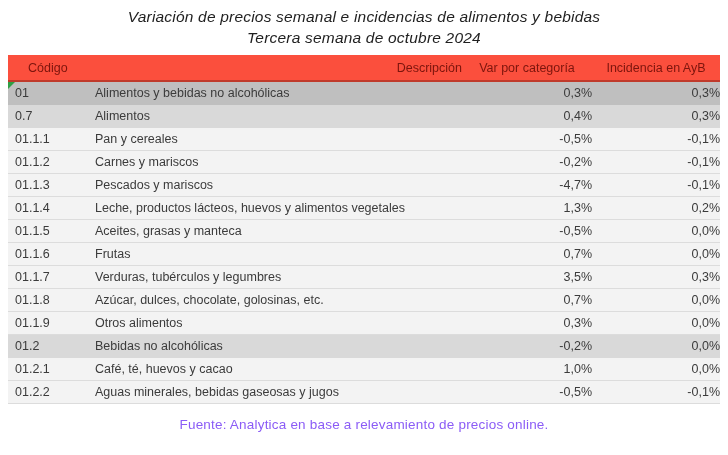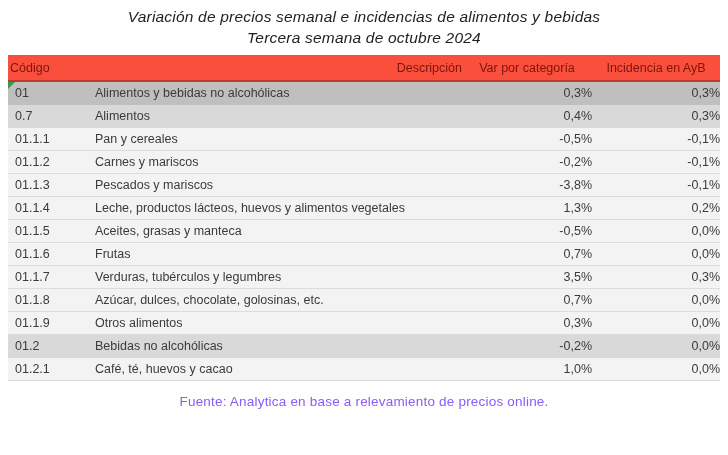--- a/index.html
+++ b/index.html
@@ -35,21 +35,21 @@
 
   .price-table th {
     background: var(--header-bg, #fb4f3d);
     color: var(--header-text, #7c150d);
     font-size: 12.5px;
     font-weight: 500;
     height: 26px;
     border-bottom: 2px solid var(--header-border, #c03a2b);
     white-space: nowrap;
   }
-  .price-table th.h-cod { text-align: left; padding-left: 2px; }
+  .price-table th.h-cod { text-align: left; padding-left: 20px; }
   .price-table th.h-desc { text-align: right; padding-left: 5px; }
   .price-table th.h-var, .price-table th.h-inc { text-align: center; }
 
   .price-table td {
     height: 23px;
     font-size: 12.5px;
     color: #3b3b3b;
     border-bottom: 1px solid #dcdcdc;
     background: var(--row-default-bg, #f3f3f3);
     white-space: nowrap;
@@ -131,21 +131,21 @@
   </tr>
         <tr class="level-3">
     <td class="c-cod"><span>01.1.2</span></td>
     <td class="c-desc"><span>Carnes y mariscos</span></td>
     <td class="c-var"><span>-0,2%</span></td>
     <td class="c-inc"><span>-0,1%</span></td>
   </tr>
         <tr class="level-3">
     <td class="c-cod"><span>01.1.3</span></td>
     <td class="c-desc"><span>Pescados y mariscos</span></td>
-    <td class="c-var"><span>-3,8%</span></td>
+    <td class="c-var"><span>-4,7%</span></td>
     <td class="c-inc"><span>-0,1%</span></td>
   </tr>
         <tr class="level-3">
     <td class="c-cod"><span>01.1.4</span></td>
     <td class="c-desc"><span>Leche, productos lácteos, huevos y alimentos vegetales</span></td>
     <td class="c-var"><span>1,3%</span></td>
     <td class="c-inc"><span>0,2%</span></td>
   </tr>
         <tr class="level-3">
     <td class="c-cod"><span>01.1.5</span></td>
@@ -182,18 +182,24 @@
     <td class="c-desc"><span>Bebidas no alcohólicas</span></td>
     <td class="c-var"><span>-0,2%</span></td>
     <td class="c-inc"><span>0,0%</span></td>
   </tr>
         <tr class="level-3">
     <td class="c-cod"><span>01.2.1</span></td>
     <td class="c-desc"><span>Café, té, huevos y cacao</span></td>
     <td class="c-var"><span>1,0%</span></td>
     <td class="c-inc"><span>0,0%</span></td>
   </tr>
+        <tr class="level-3">
+    <td class="c-cod"><span>01.2.2</span></td>
+    <td class="c-desc"><span>Aguas minerales, bebidas gaseosas y jugos</span></td>
+    <td class="c-var"><span>-0,5%</span></td>
+    <td class="c-inc"><span>-0,1%</span></td>
+  </tr>
       </tbody>
   </table>
 
   <div class="footer-source">Fuente: Analytica en base a relevamiento de precios online.</div>
 
 </div>
 
 </body></html>

